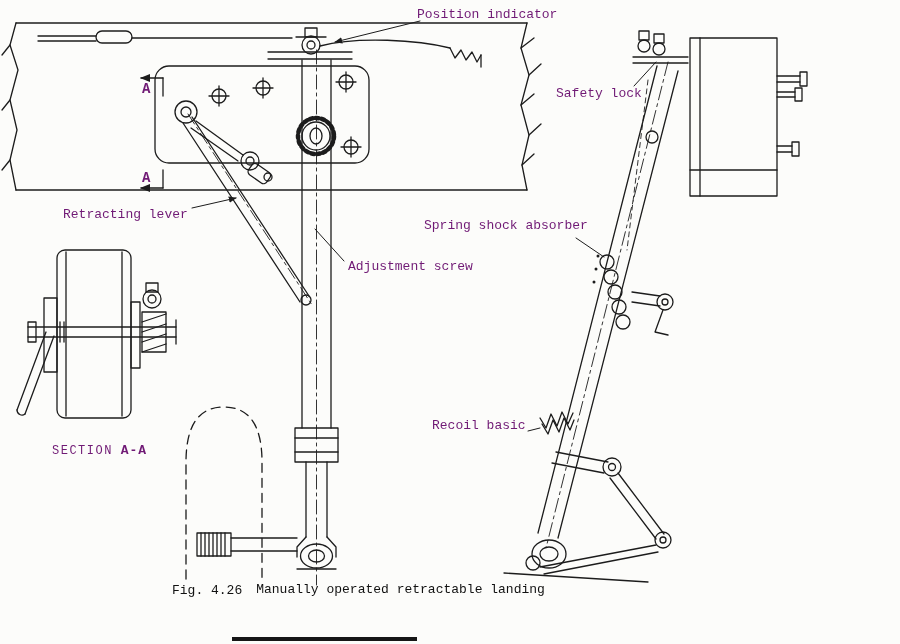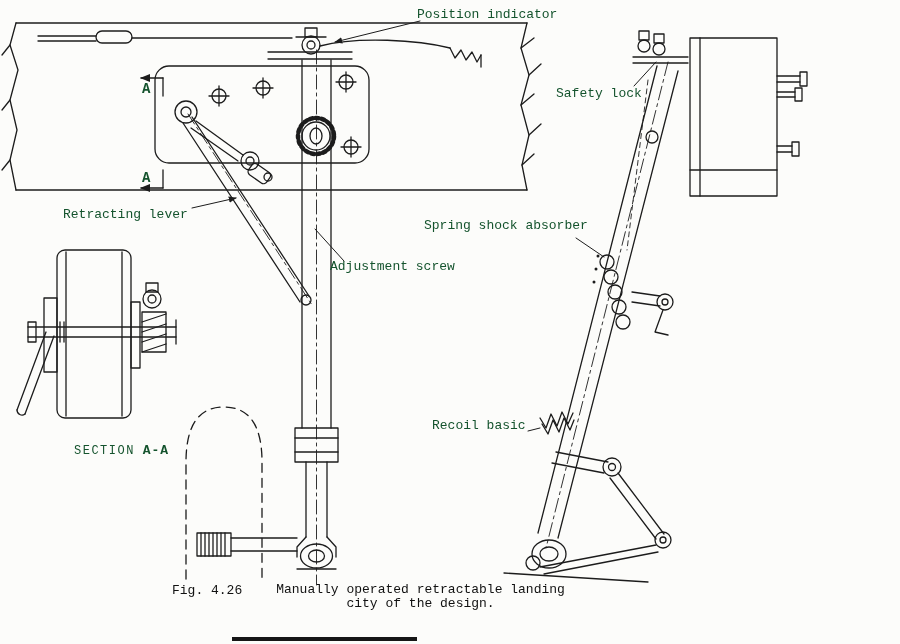--- a/index.html
+++ b/index.html
@@ -8,29 +8,29 @@
   .page {
     position:relative; width:900px; height:644px;
     background:#fcfcfa; margin:0 auto; overflow:hidden;
   }
   svg.diagram {
     position:absolute; left:0; top:0;
     stroke:#1c1c1c; fill:none; stroke-width:1.3;
     stroke-linecap:round; stroke-linejoin:round;
   }
   .lbl {
-    position:absolute; font-size:13px; color:#14532d;
+    position:absolute; font-size:13px; color:#701a75;
     white-space:nowrap; line-height:14px;
   }
   .a-mark { font-size:14px; font-weight:bold; }
-  .section-label .sec-word { font-size:12px; letter-spacing:1.5px;margin-left:22px; }
+  .section-label .sec-word { font-size:12px; letter-spacing:1.5px; }
   .section-label .sec-cut  { font-size:13px; font-weight:bold; letter-spacing:1px; }
   .caption {
     position:absolute; left:172px; top:583px;
-    display:flex; gap:34px; font-size:13px; color:#111;
+    display:flex; gap:14px; font-size:13px; color:#111;
   }
   .caption .fig-no { white-space:nowrap; }
   .caption-lines div { line-height:14px; white-space:nowrap;text-align:center; }
   .bottom-rule {
     position:absolute; left:232px; top:637px;
     width:185px; height:4px; background:#161616;
   }
 </style>
 </head>
 <body>
@@ -248,37 +248,36 @@
       <line x1="528" y1="431" x2="540" y2="428"></line>
     </g>
   </svg>
 
   <div class="lbl" style="left:417px; top:8px;">Position indicator</div>
 
   <div class="lbl" style="left:556px; top:87px;">Safety lock</div>
 
   <div class="lbl" style="left:63px; top:208px;">Retracting lever</div>
 
-  <div class="lbl" style="left:330px; top:260px;">Adjustment screw</div>
+  <div class="lbl" style="left:348px; top:260px;">Adjustment screw</div>
 
   <div class="lbl" style="left:424px; top:219px;">Spring shock absorber</div>
 
   <div class="lbl" style="left:432px; top:419px;">Recoil basic</div>
 
   <div class="lbl a-mark" style="left:142px; top:82px;">A</div>
 
   <div class="lbl a-mark" style="left:142px; top:171px;">A</div>
 
   <div class="lbl section-label" style="left:52px; top:444px;">
     <span class="sec-word">SECTION</span>
     <span class="sec-cut">A-A</span>
   </div>
 
   <div class="caption">
     <span class="fig-no">Fig. 4.26</span>
     <div class="caption-lines">
       <div>Manually operated retractable landing</div>
-      <div>city of the design.</div>
     </div>
   </div>
 
   <div class="bottom-rule"></div>
 </div>
 
 </body></html>

